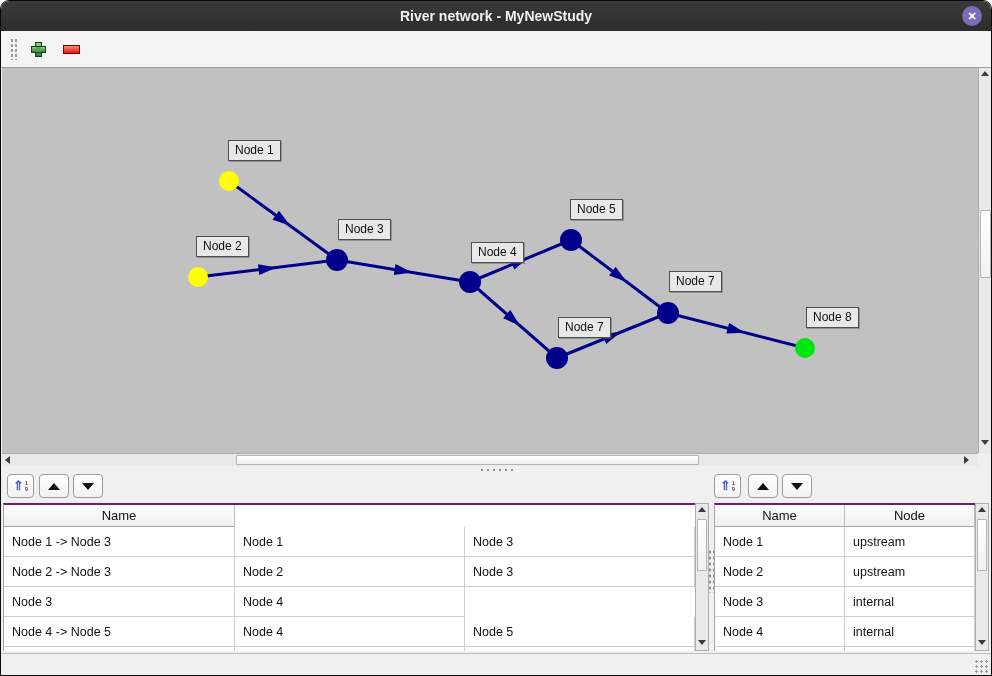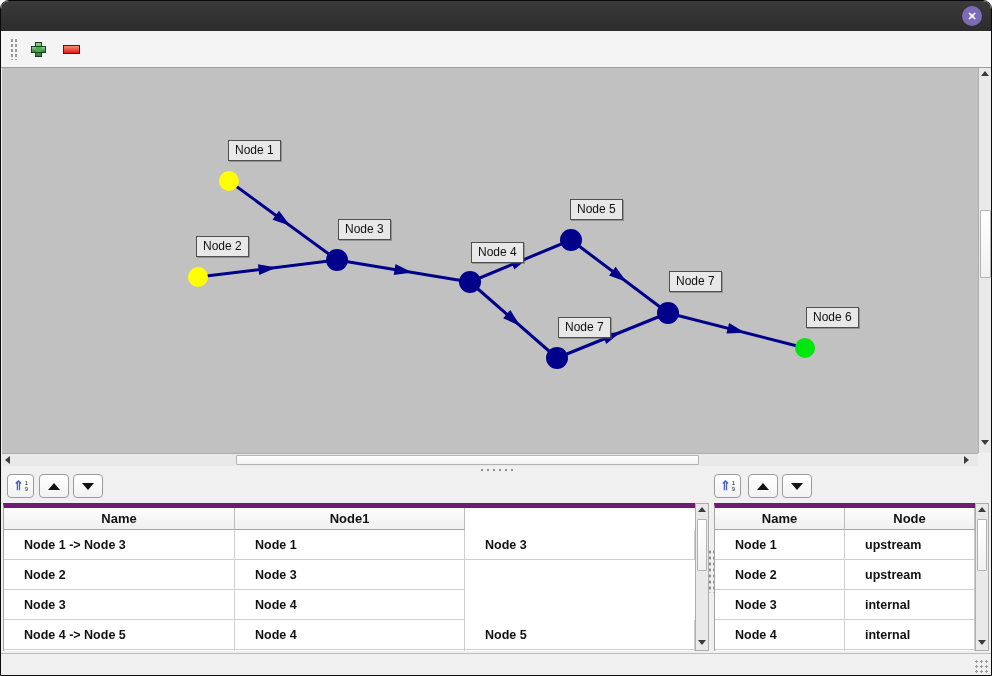--- a/index.html
+++ b/index.html
@@ -68,45 +68,46 @@
 
   
   .mini-btn { position:absolute; height:24px; background:linear-gradient(#ffffff,#f2f2f2);
               border:1px solid #9c9c9c; border-radius:4px; display:flex;
               align-items:center; justify-content:center; cursor:pointer; }
   .sort-icon { display:flex; align-items:center; gap:1px; }
   .sort-arrow { color:#4a5fc0; font-size:13px; font-weight:bold; line-height:12px; }
   .sort-nums { display:flex; flex-direction:column; font-size:6px; color:#222; line-height:6px; }
 
   
-  .table { position:absolute; top:502px; background:#fff; border-top:5px solid #701a75;
-           border-left:1px solid #a5a5a5; font-size:12.5px; color:#111; overflow:hidden;font-weight:bold; }
+  .table { position:absolute; top:502px; background:#fff; border-top:2px solid #701a75;
+           border-left:1px solid #a5a5a5; font-size:12.5px; color:#111; overflow:hidden; }
   .trow { display:grid; }
   .links-grid { grid-template-columns:231px 230px 230px; }
   .nodes-grid { grid-template-columns:130px 130px; }
   .th { height:22px; background:linear-gradient(#fdfdfd,#f0f0f0);
         border-right:1px solid #bdbdbd; border-bottom:1px solid #a5a5a5;
         display:flex; align-items:center; justify-content:center; font-size:13px; }
   .td { height:30px; border-right:1px solid #cfcfcf; border-bottom:1px solid #cfcfcf;
-        display:flex; align-items:center; padding-left:20px; background:#fff; }
+        display:flex; align-items:center; padding-left:8px; background:#fff; }
   .td-partial { height:6px; border-right:1px solid #cfcfcf; background:#fff; }
 
   
   .statusbar { position:absolute; left:0; top:652px; width:100%; height:23px;
                background:#f0f0f0; border-top:1px solid #bdbdbd; }
   .resize-grip { position:absolute; right:3px; bottom:3px; width:14px; height:14px;
                  background-image:radial-gradient(#9a9a9a 1px, transparent 1.2px);
                  background-size:5px 5px; }
 </style>
 </head>
 <body>
 
 <div class="window">
 
   <div class="titlebar">
+    <span class="title-text">River network - MyNewStudy</span>
     <span class="close-btn">
         <span>✕</span>
       </span>
   </div>
 
   <div class="toolbar">
     <div class="tb-grip"></div>
     <div class="tb-btn">
       <span class="plus-icon">
           <span class="pv"></span>
@@ -147,21 +148,21 @@
         <circle cx="803" cy="280" r="10" fill="#00e60f"></circle>
       </svg>
     <div id="net-labels">
         <div class="node-label" style="left: 226px; top: 72px;">Node 1</div>
         <div class="node-label" style="left: 194px; top: 168px;">Node 2</div>
         <div class="node-label" style="left: 336px; top: 151px;">Node 3</div>
         <div class="node-label" style="left: 469px; top: 174px;">Node 4</div>
         <div class="node-label" style="left: 568px; top: 131px;">Node 5</div>
         <div class="node-label" style="left: 556px; top: 249px;">Node 7</div>
         <div class="node-label" style="left: 667px; top: 203px; text-align: center;">Node 7</div>
-        <div class="node-label" style="left: 804px; top: 239px;">Node 6</div>
+        <div class="node-label" style="left: 804px; top: 239px;">Node 8</div>
       </div>
   </div>
 
   <div class="sb sb-v" style="left:977px; top:67px; width:14px; height:385px;">
     <div class="sb-btn" style="left:2px; top:3px;">
         <span class="tri tri-up"></span>
       </div>
     <div class="sb-thumb" style="left:1px; top:142px; width:11px; height:68px;"></div>
     <div class="sb-btn" style="left:2px; top:372px;">
         <span class="tri tri-down"></span>
@@ -210,28 +211,28 @@
   <div class="mini-btn" style="left:747px; top:473px; width:30px;">
       <span class="tri tri-up" style="border-bottom-color:#111; border-left-width:6px; border-right-width:6px; border-bottom-width:7px;"></span>
     </div>
   <div class="mini-btn" style="left:781px; top:473px; width:30px;">
       <span class="tri tri-down" style="border-top-color:#111; border-left-width:6px; border-right-width:6px; border-top-width:7px;"></span>
     </div>
 
   <div id="links-table" class="table" style="left:2px; width:692px; height:148px;">
       <div class="trow links-grid">
         <div class="th">Name</div>
-        <div class="th">Node1</div>
       </div>
       <div class="trow links-grid">
         <div class="td">Node 1 -&gt; Node 3</div>
         <div class="td">Node 1</div>
         <div class="td">Node 3</div>
       </div>
       <div class="trow links-grid">
+        <div class="td">Node 2 -&gt; Node 3</div>
         <div class="td">Node 2</div>
         <div class="td">Node 3</div>
       </div>
       <div class="trow links-grid">
         <div class="td">Node 3</div>
         <div class="td">Node 4</div>
       </div>
       <div class="trow links-grid">
         <div class="td">Node 4 -&gt; Node 5</div>
         <div class="td">Node 4</div>

